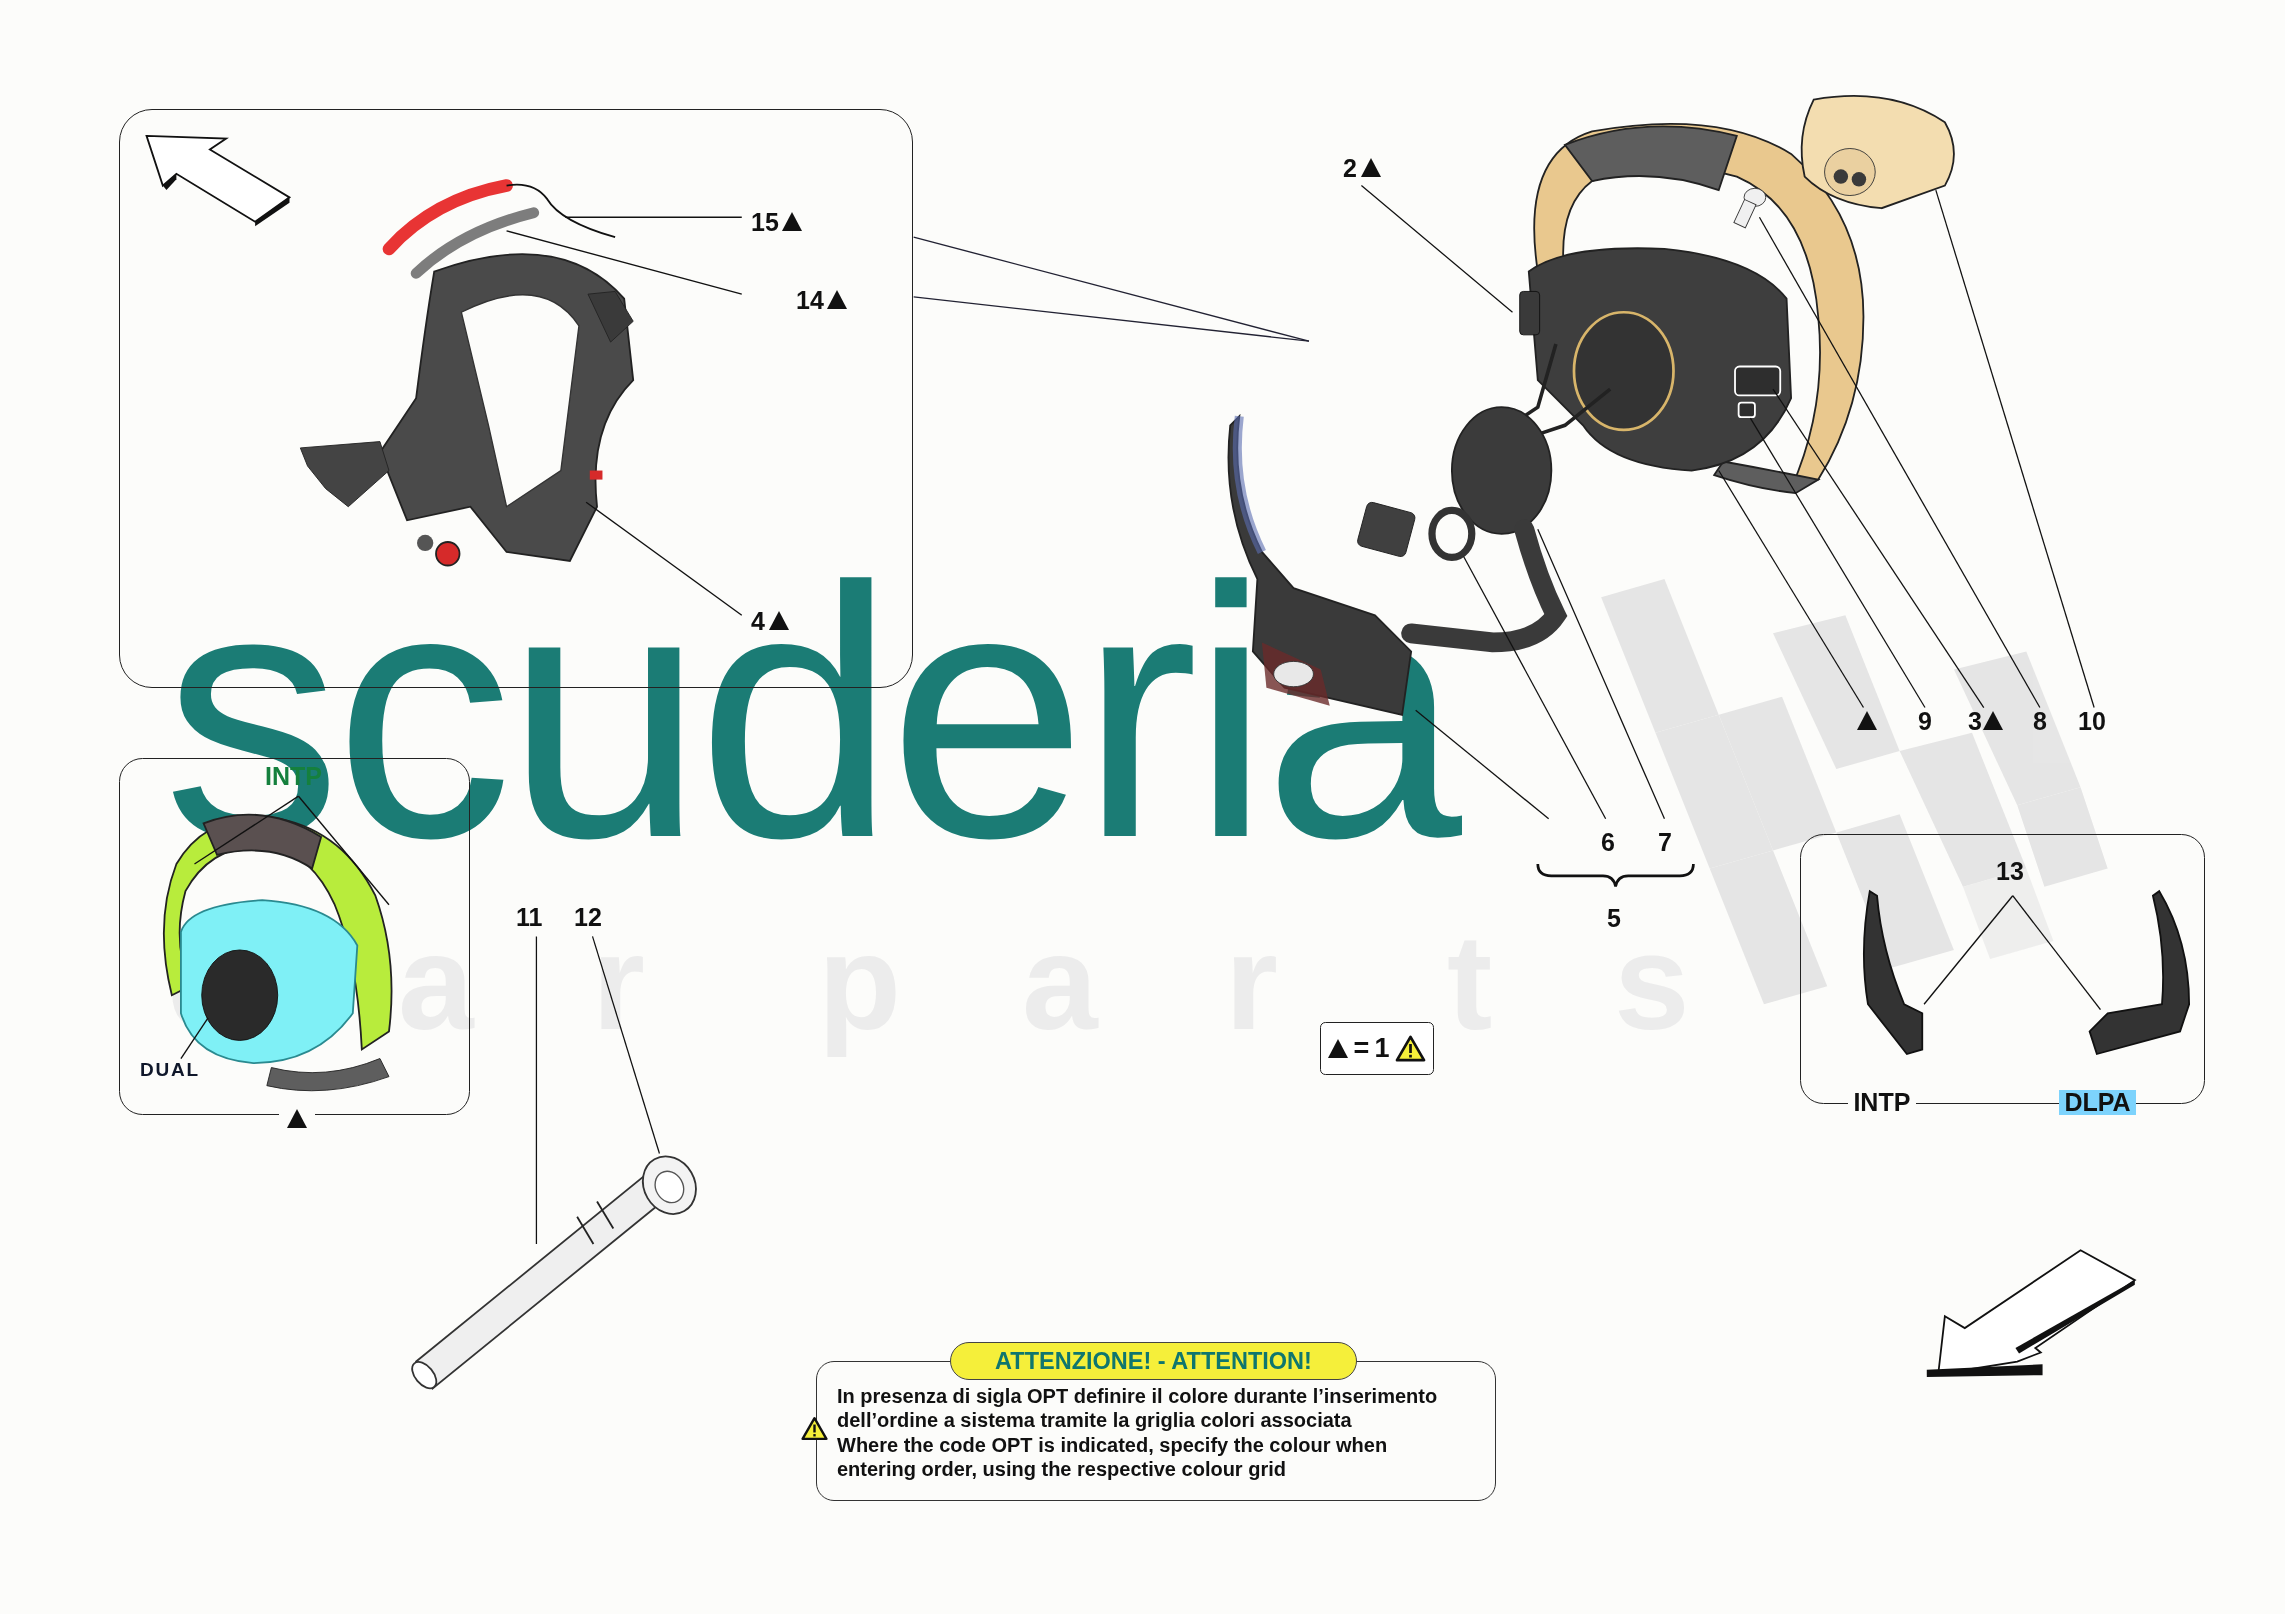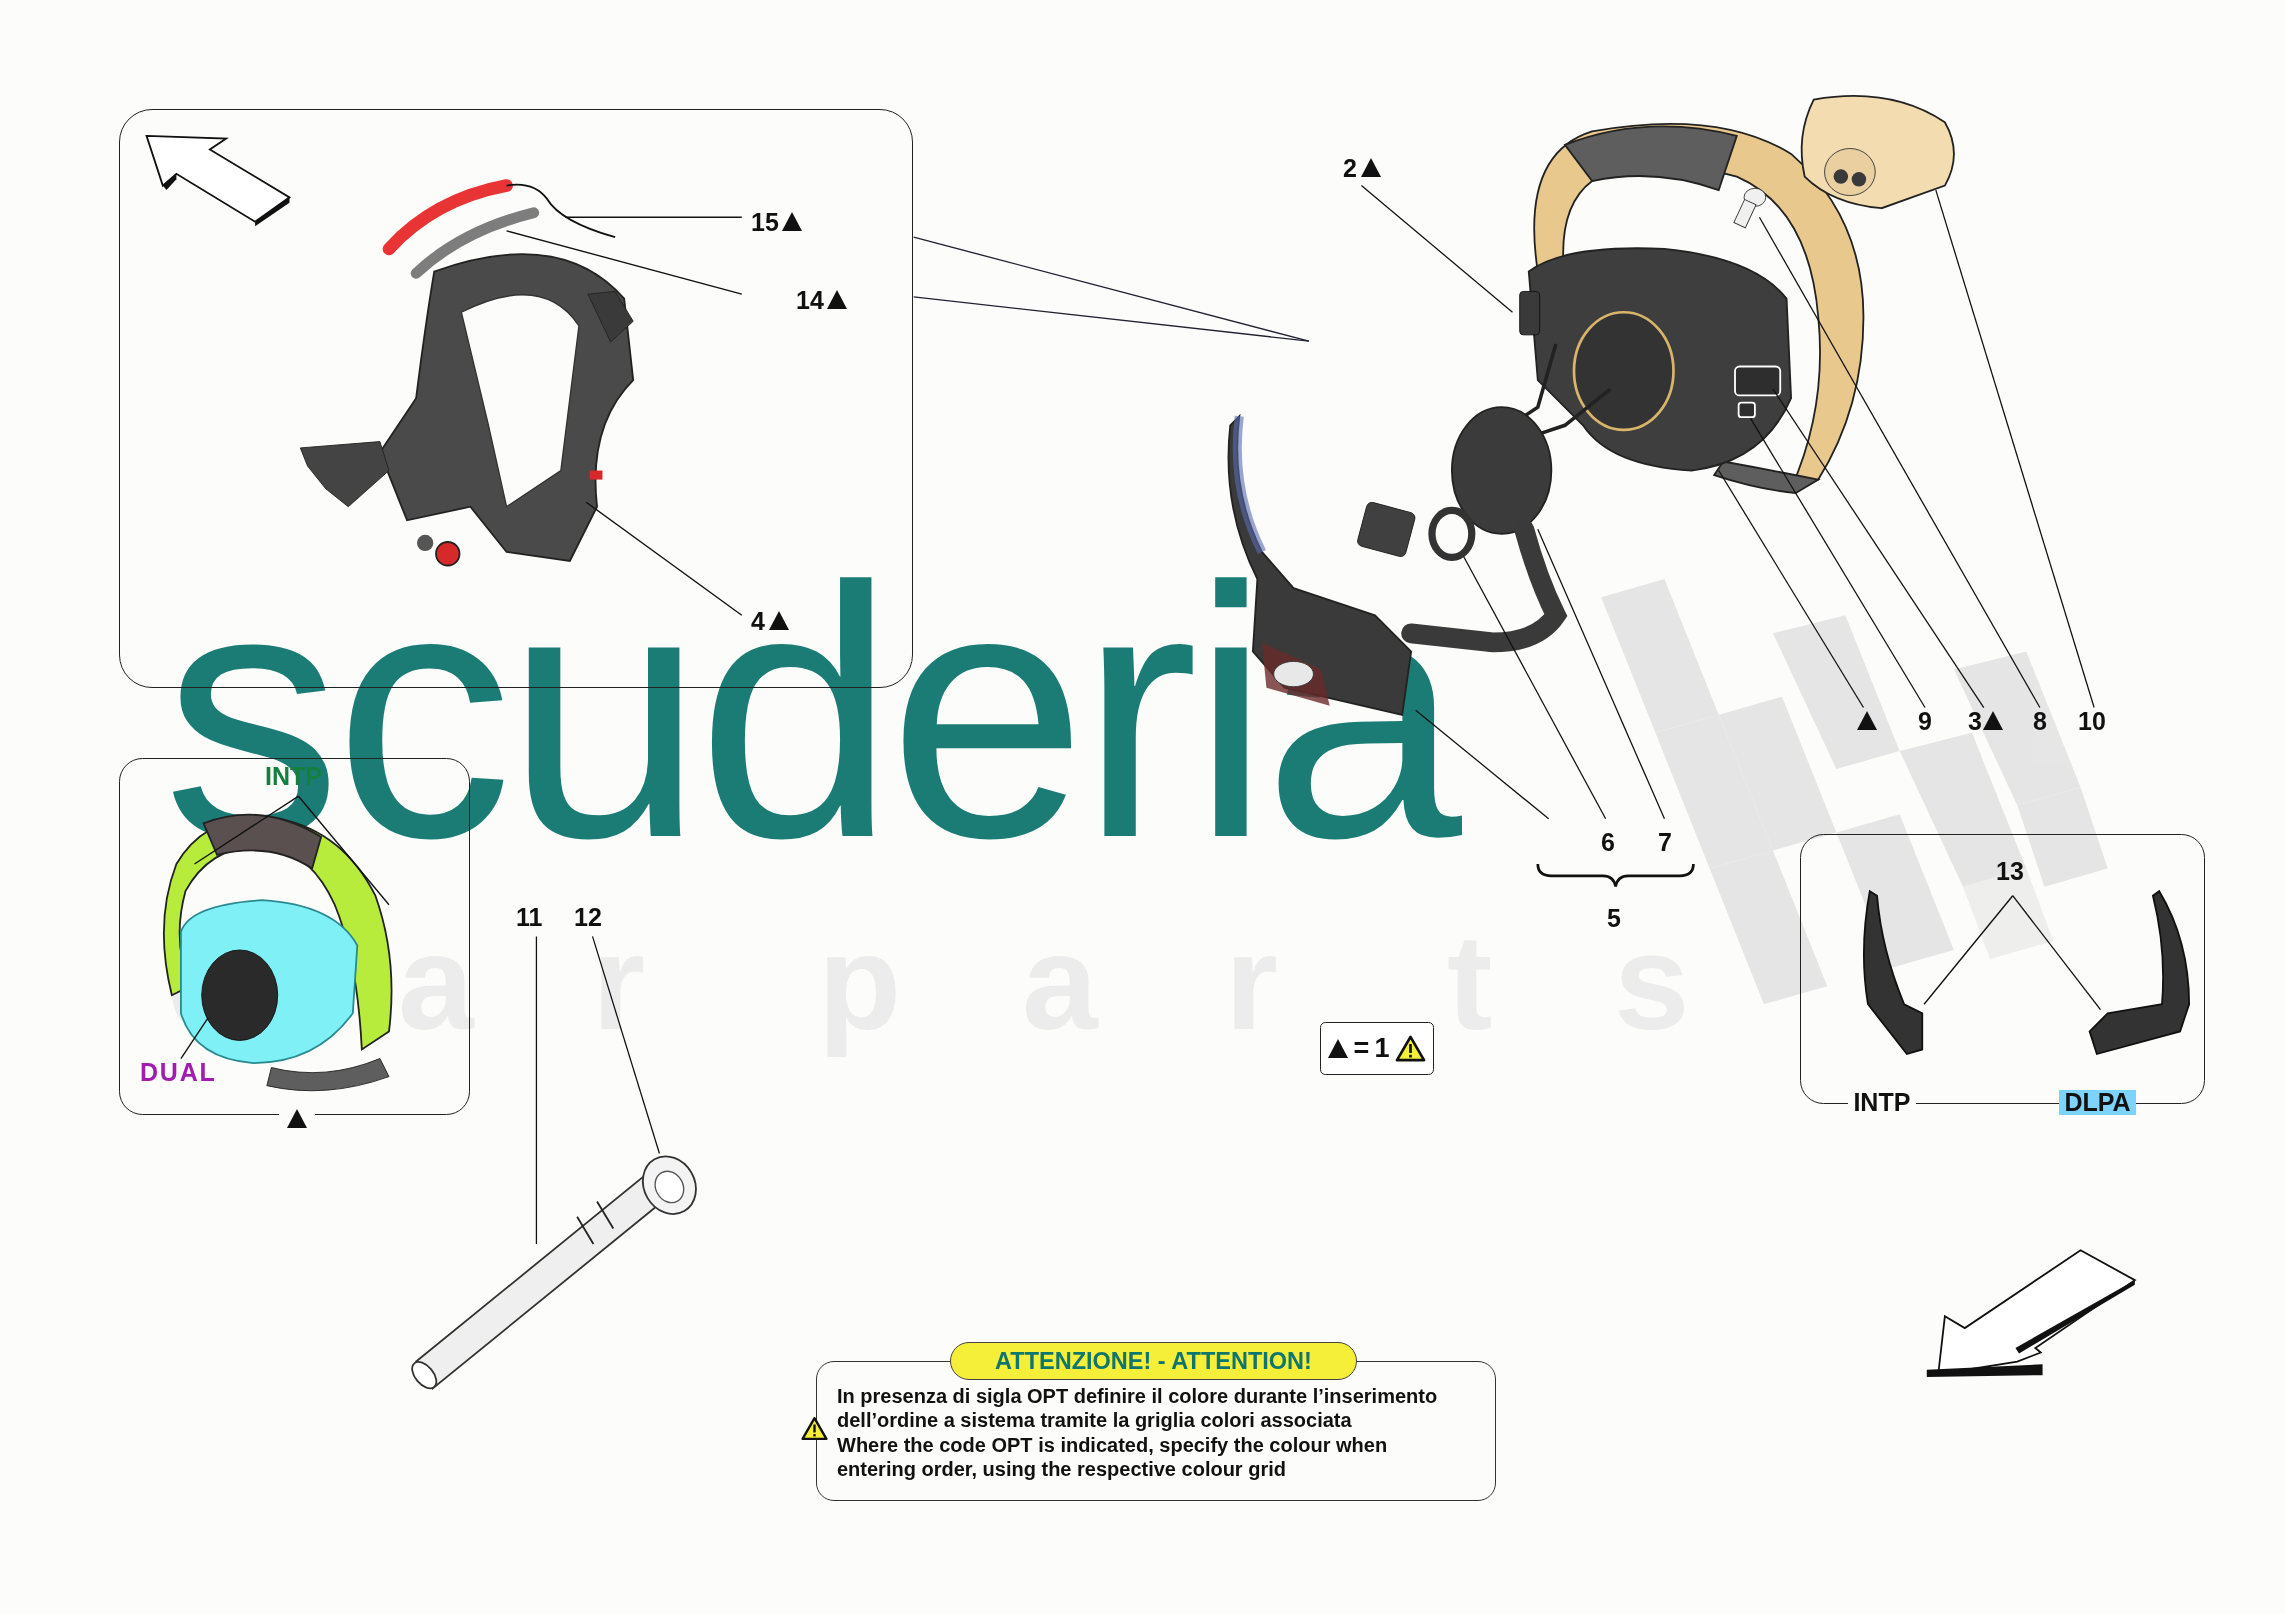--- a/index.html
+++ b/index.html
@@ -6,21 +6,21 @@
   body{width:2285px;height:1615px;position:relative;overflow:hidden;font-family:"Liberation Sans",sans-serif;color:#111;}
   .abs{position:absolute;}
   svg.layer{position:absolute;left:0;top:0;}
   .wm-scuderia{position:absolute;left:163px;top:534px;font-family:"Liberation Sans",sans-serif;font-weight:400;font-size:357px;letter-spacing:-7.2px;color:#0f766e;line-height:1;opacity:.95;text-align:right;}
   .wm-carparts{position:absolute;left:167px;top:914px;font-family:"Liberation Sans",sans-serif;font-weight:700;font-size:136px;color:#ececec;line-height:1;}
   .wm-carparts span{position:absolute;top:0;}
   .inset{position:absolute;border:1.8px solid #222;border-radius:33px;background:transparent;}
   .lbl{position:absolute;font-family:"Liberation Sans",sans-serif;font-weight:700;font-size:25px;color:#111;line-height:1;white-space:nowrap;}
   .tri{display:inline-block;width:0;height:0;border-left:10px solid transparent;border-right:10px solid transparent;border-bottom:19px solid #111;vertical-align:baseline;margin-left:3.6px;}
   .intp{color:#15803d;font-size:25px;font-weight:700;}
-  .dual{color:#a21caf;font-size:25px;font-weight:700;letter-spacing:1.8px;}
+  .dual{color:#0f172a;font-size:19px;font-weight:700;letter-spacing:1.8px;}
   .legend-box{position:absolute;left:1320px;top:1022px;width:112px;height:51px;border:1.8px solid #222;border-radius:5.4px;background:#fff;display:flex;align-items:center;justify-content:center;gap:5.4px;font-weight:700;font-size:27px;}
   .att-box{position:absolute;left:816px;top:1361px;width:678px;height:138px;border:1.8px solid #333;border-radius:18px;background:#fcfcfa;}
   .att-title{position:absolute;left:950px;top:1342px;width:405px;height:36px;background:#f5ef3a;border:1.8px solid #444;border-radius:20px;display:flex;align-items:center;justify-content:center;font-weight:700;font-size:23.5px;color:#0f766e;}
   .att-lines{position:absolute;left:837px;top:1384px;font-size:20px;font-weight:700;line-height:24.4px;color:#111;}
   .warn-icon{position:absolute;}
 </style>
 </head>
 <body>
 
 <div class="wm-scuderia">scuderia</div>

